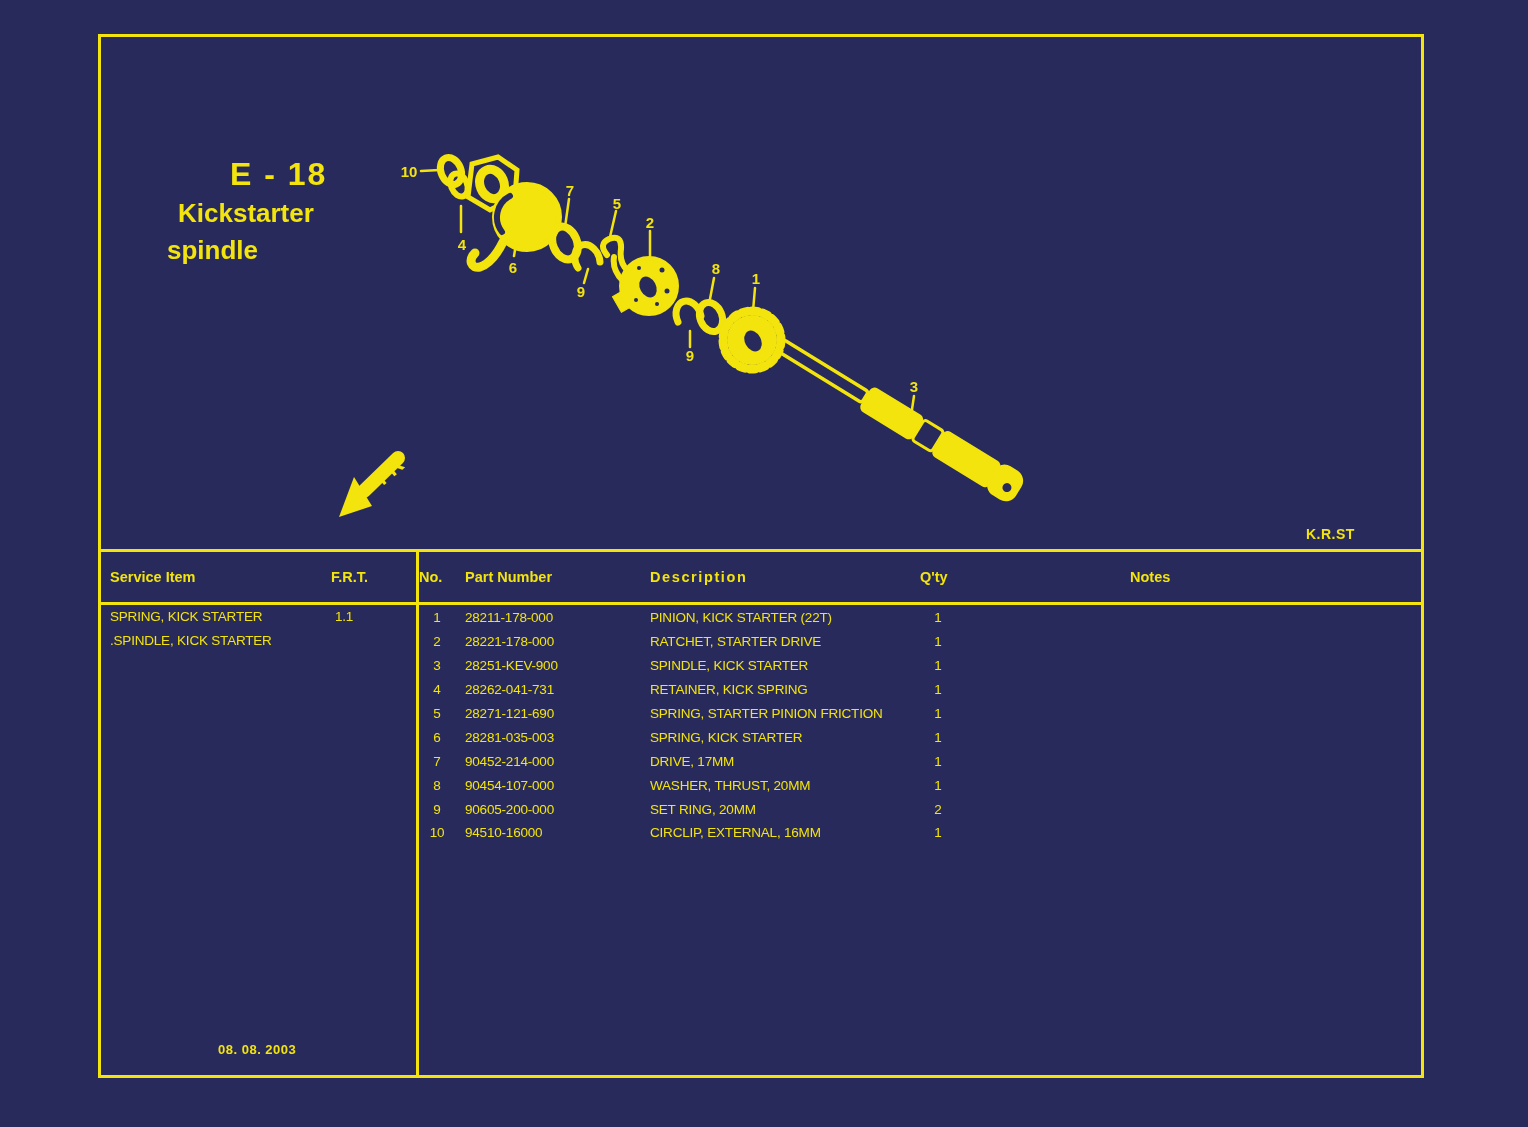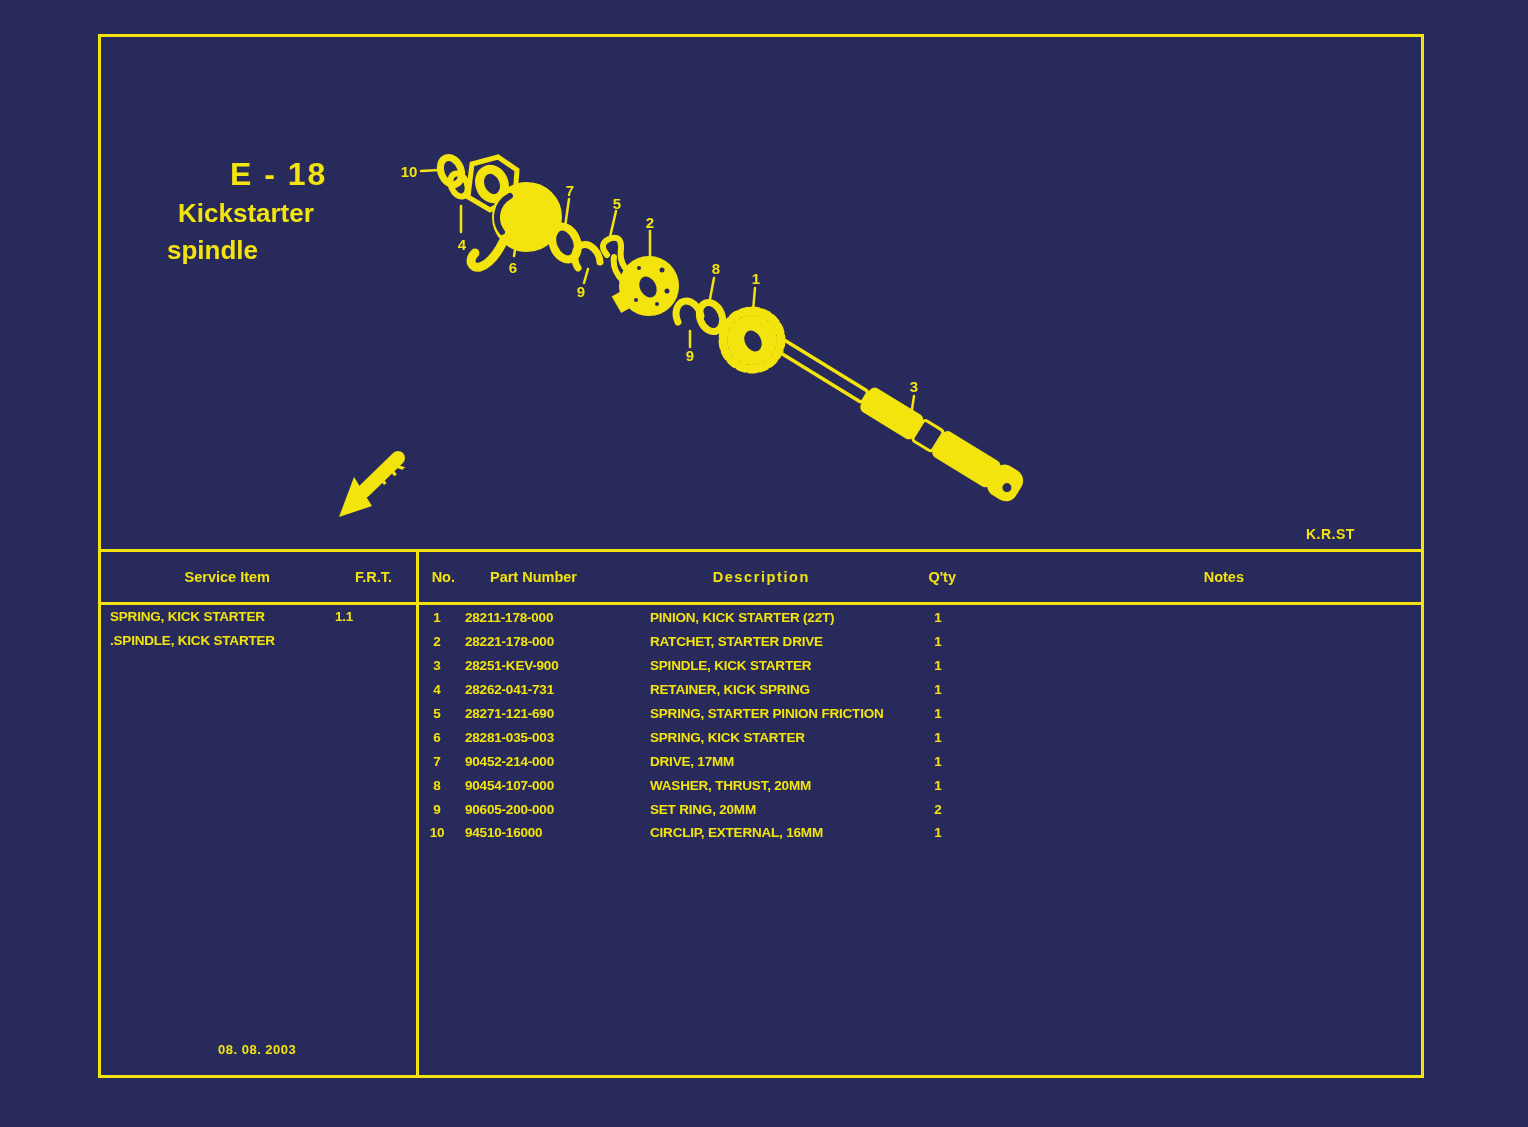--- a/index.html
+++ b/index.html
@@ -7,22 +7,22 @@
        font-family:"Liberation Sans",sans-serif;color:#f2e40c;}
   .abs{position:absolute;}
   #frame{left:98px;top:34px;width:1320px;height:1038px;border:3px solid #f2e40c;}
   .hline,.vline{background:#f2e40c;position:absolute;}
   #divider-main{left:98px;top:549px;width:1323px;height:3px;}
   #divider-header{left:98px;top:602px;width:1323px;height:3px;}
   #divider-vert{left:416px;top:549px;width:3px;height:526px;}
   .title-code{left:230px;top:156px;font-size:32px;font-weight:700;letter-spacing:2px;}
   .title-l1{left:167px;top:198px;font-size:26px;font-weight:700;margin-left:11px;}
   .title-l2{left:167px;top:235px;font-size:26px;font-weight:700;}
-  .hdr{position:absolute;top:569px;font-size:14.5px;font-weight:700;text-align:right;}
-  .cell{position:absolute;font-size:13.5px;font-weight:700;white-space:nowrap;letter-spacing:-0.2px;}
+  .hdr{position:absolute;top:569px;font-size:14.5px;font-weight:700;text-align:left;}
+  .cell{position:absolute;font-size:13.5px;font-weight:400;white-space:nowrap;letter-spacing:-0.2px;}
   .row{position:relative;height:23.95px;}
   .srow{position:relative;height:24.2px;}
   #service-rows{left:0px;top:609px;width:416px;position:absolute;}
   #parts-rows{left:0px;top:610px;width:1421px;position:absolute;}
   .c-item{left:110px;width:230px;}
   .c-frt{left:335px;width:72px;}
   .c-no{left:419px;width:36px;text-align:center;}
   .c-pn{left:465px;width:130px;}
   .c-desc{left:650px;width:270px;}
   .c-qty{left:920px;width:36px;text-align:center;}
@@ -144,21 +144,21 @@
     <text x="690" y="361">9</text>
     <text x="716" y="274">8</text>
     <text x="756" y="284">1</text>
     <text x="914" y="392">3</text>
   </g>
 
   <text x="0" y="0" font-size="22" transform="translate(383,486) rotate(-40)">FR</text>
 </svg>
 
 <span class="hdr" style="left:110px;width:160px;">Service Item</span>
-<span class="hdr" style="left:320px;width:72px;text-align:right;">F.R.T.</span>
+<span class="hdr" style="left:331px;width:72px;text-align:left;">F.R.T.</span>
 <span class="hdr" style="left:419px;width:36px;">No.</span>
 <span class="hdr" style="left:465px;width:112px;">Part Number</span>
 <span class="hdr lsp" style="left:650px;width:160px;">Description</span>
 <span class="hdr" style="left:920px;width:36px;">Q'ty</span>
 <span class="hdr" style="left:1130px;width:114px;">Notes</span>
 
 <div id="service-rows">
   <div class="srow">
     <span class="cell c-item">SPRING, KICK STARTER</span>
     <span class="cell c-frt">1.1</span>

